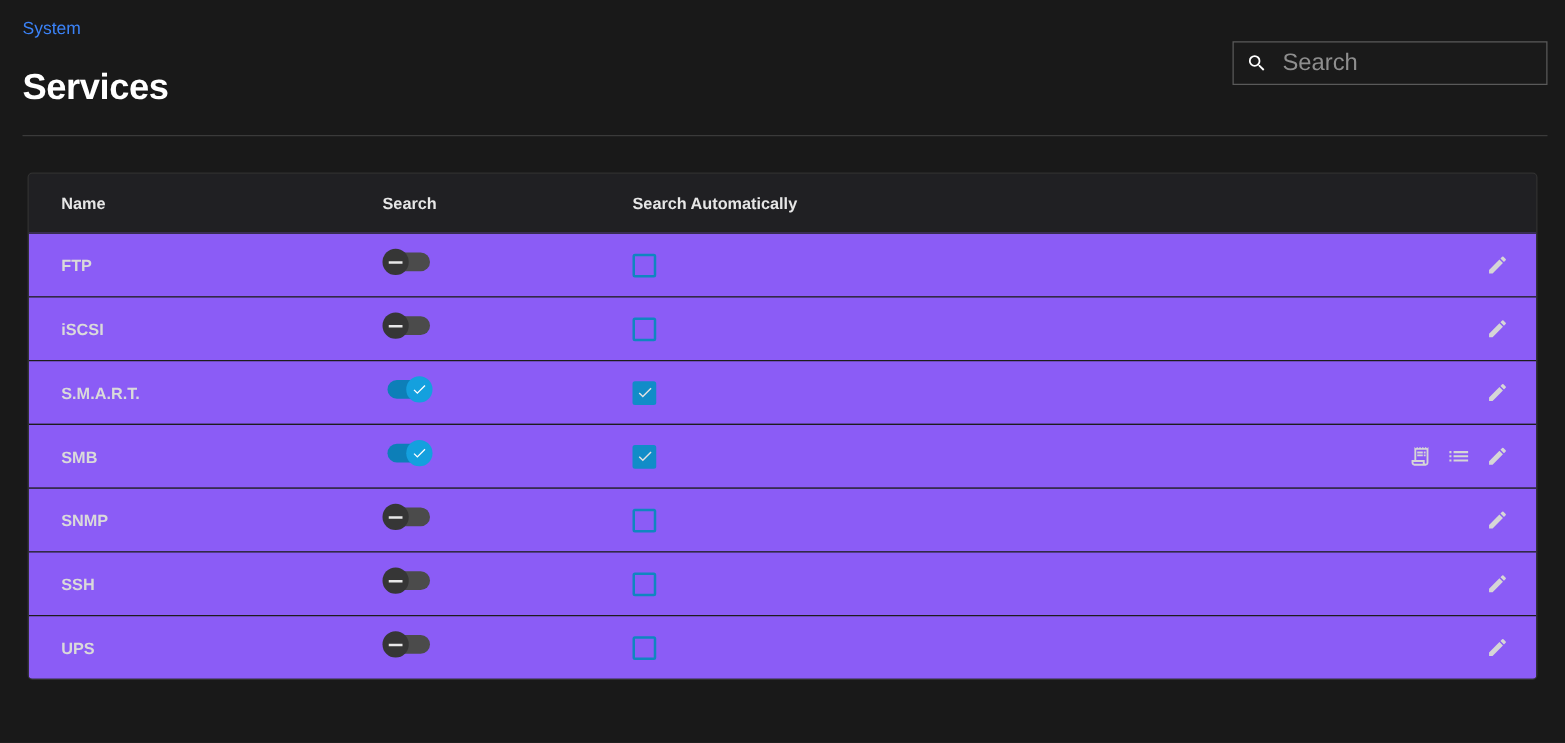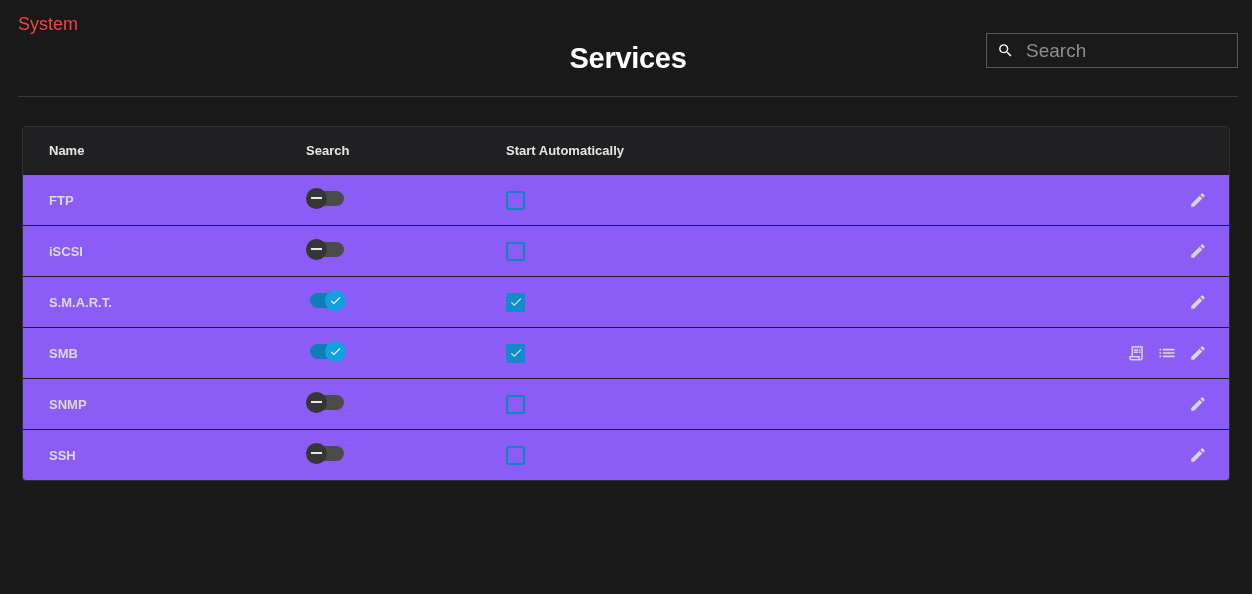--- a/index.html
+++ b/index.html
@@ -8,32 +8,31 @@
     background: #191919;
     font-family: "Liberation Sans", sans-serif;
     color: #e0e0e0;
     overflow: hidden;
     position: relative;
   }
 
   
   .page-header { position: relative; padding: 14px 14px 0 18px; }
   .breadcrumb {
-    font-size: 18px;
-    color: #ef4444;
+    font-size: 14px;
+    color: #3b82f6;
     display: inline-block;
     cursor: pointer;
   }
   .page-title {
     font-size: 29px;
     font-weight: 700;
     letter-spacing: -0.3px;
     color: #ffffff;
-    margin-top: 7px;
-    text-align: center;
+    margin-top: 22px;
   }
   .header-divider {
     border: none;
     border-top: 1px solid #3a3a3a;
     margin: 21px 14px 0 18px;
   }
 
   
   .search-box {
     position: absolute;
@@ -161,21 +160,21 @@
     <input type="text" value="" placeholder="Search" style="">
   </div>
 </div>
 
 <hr class="header-divider">
 
 <div class="card">
   <div class="t-row t-head">
     <div>Name</div>
     <div>Search</div>
-    <div>Start Automatically</div>
+    <div>Search Automatically</div>
     <div></div>
   </div>
   <div class="t-body">
   <div class="t-row">
     <div class="service-name">FTP</div>
     <div>
       <span class="toggle">
         <span class="track"></span>
         <span class="knob">
           <span class="dash"></span>
@@ -335,14 +334,38 @@
     </div>
     <div class="row-actions">
           <span class="action-icon">
             <svg width="18" height="18" viewBox="0 0 24 24" fill="#d6d6d6">
               <path d="M3 17.25V21h3.75L17.81 9.94l-3.75-3.75L3 17.25zM20.71 7.04a.996.996 0 0 0 0-1.41l-2.34-2.34a.996.996 0 0 0-1.41 0l-1.83 1.83 3.75 3.75 1.83-1.83z"></path>
             </svg>
           </span>
         </div>
   </div>
 
+  <div class="t-row">
+    <div class="service-name">UPS</div>
+    <div>
+      <span class="toggle">
+        <span class="track"></span>
+        <span class="knob">
+          <span class="dash"></span>
+
+        </span>
+      </span>
+    </div>
+    <div>
+      <span class="checkbox">
+        
+      </span>
+    </div>
+    <div class="row-actions">
+          <span class="action-icon">
+            <svg width="18" height="18" viewBox="0 0 24 24" fill="#d6d6d6">
+              <path d="M3 17.25V21h3.75L17.81 9.94l-3.75-3.75L3 17.25zM20.71 7.04a.996.996 0 0 0 0-1.41l-2.34-2.34a.996.996 0 0 0-1.41 0l-1.83 1.83 3.75 3.75 1.83-1.83z"></path>
+            </svg>
+          </span>
+        </div>
+  </div>
 </div>
 </div>
 
 </body></html>

